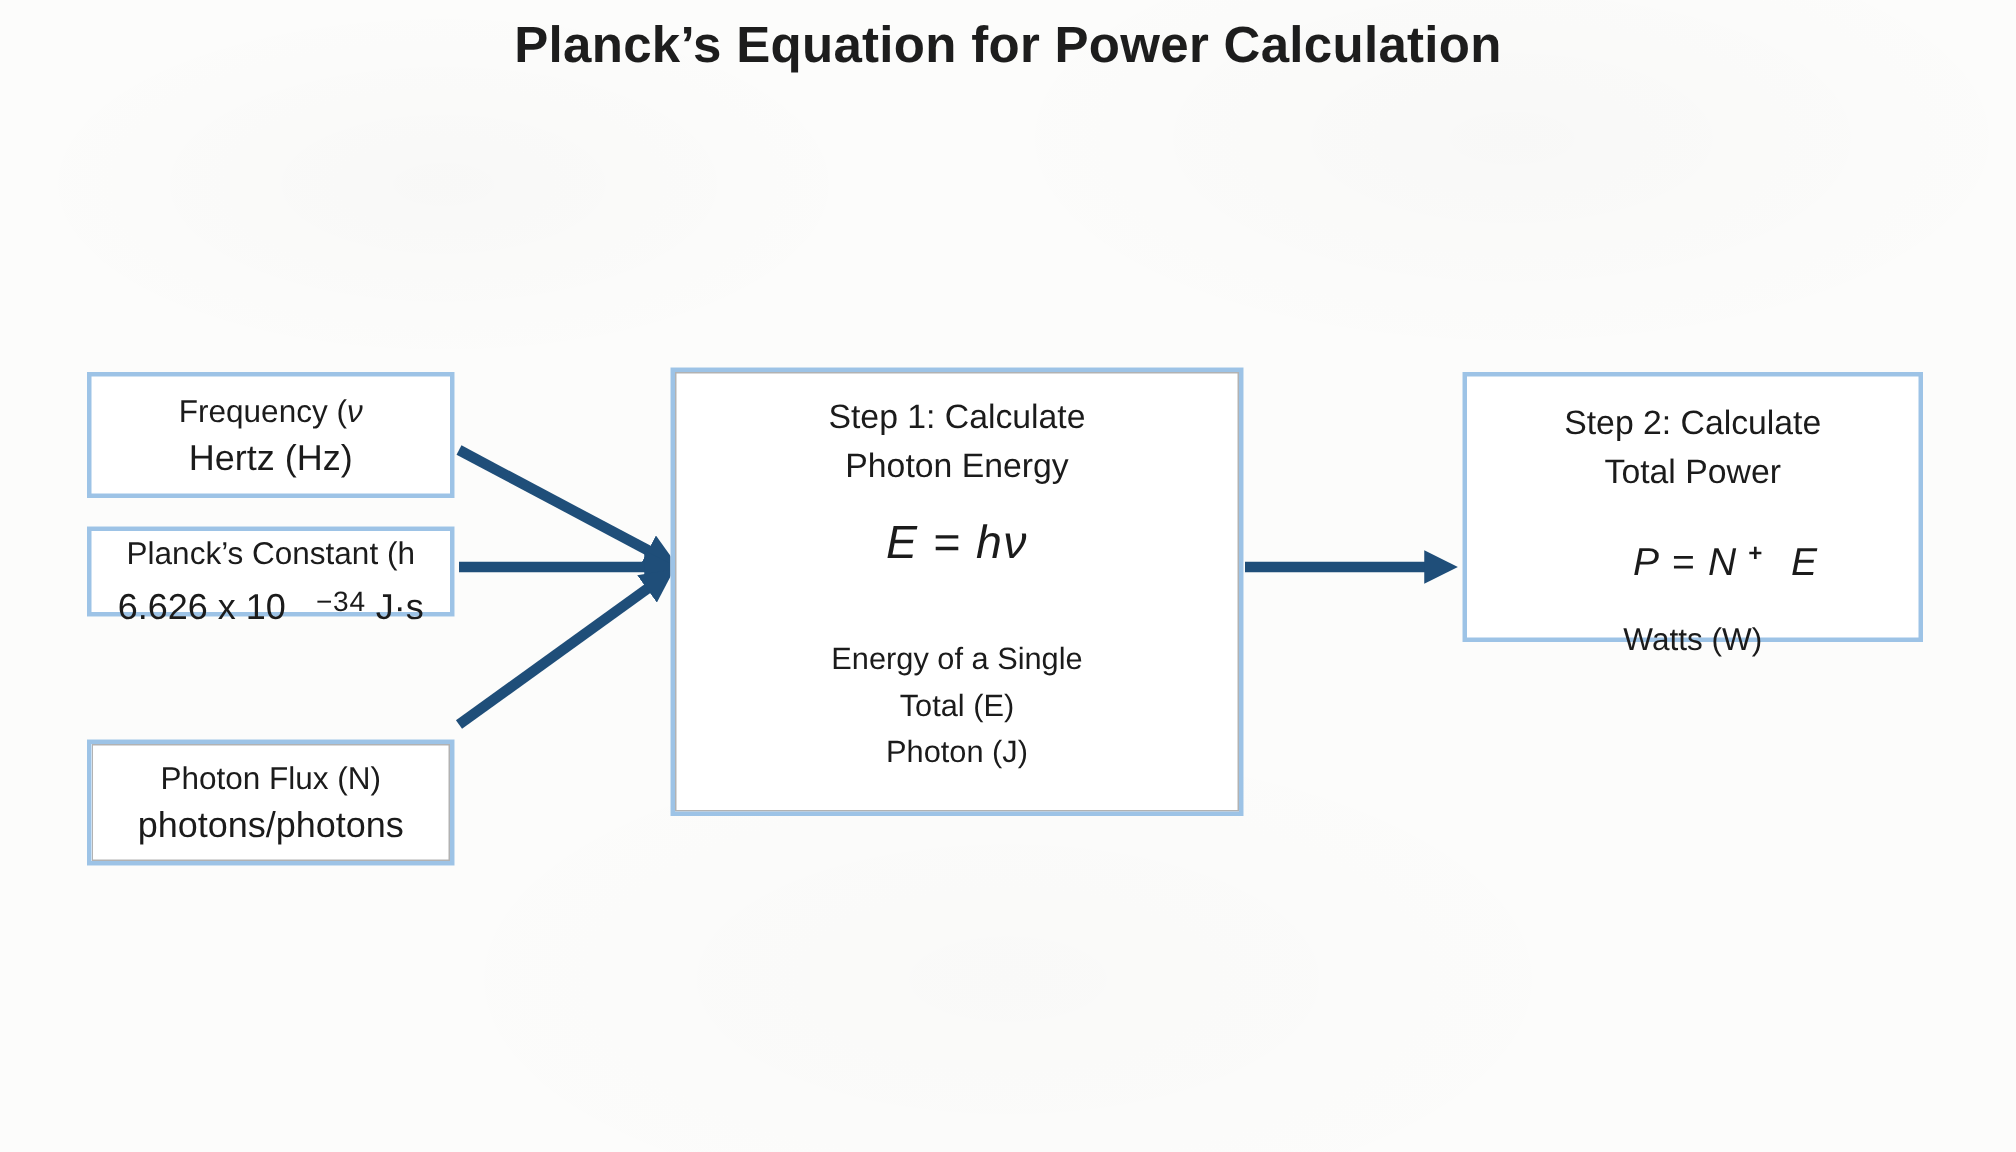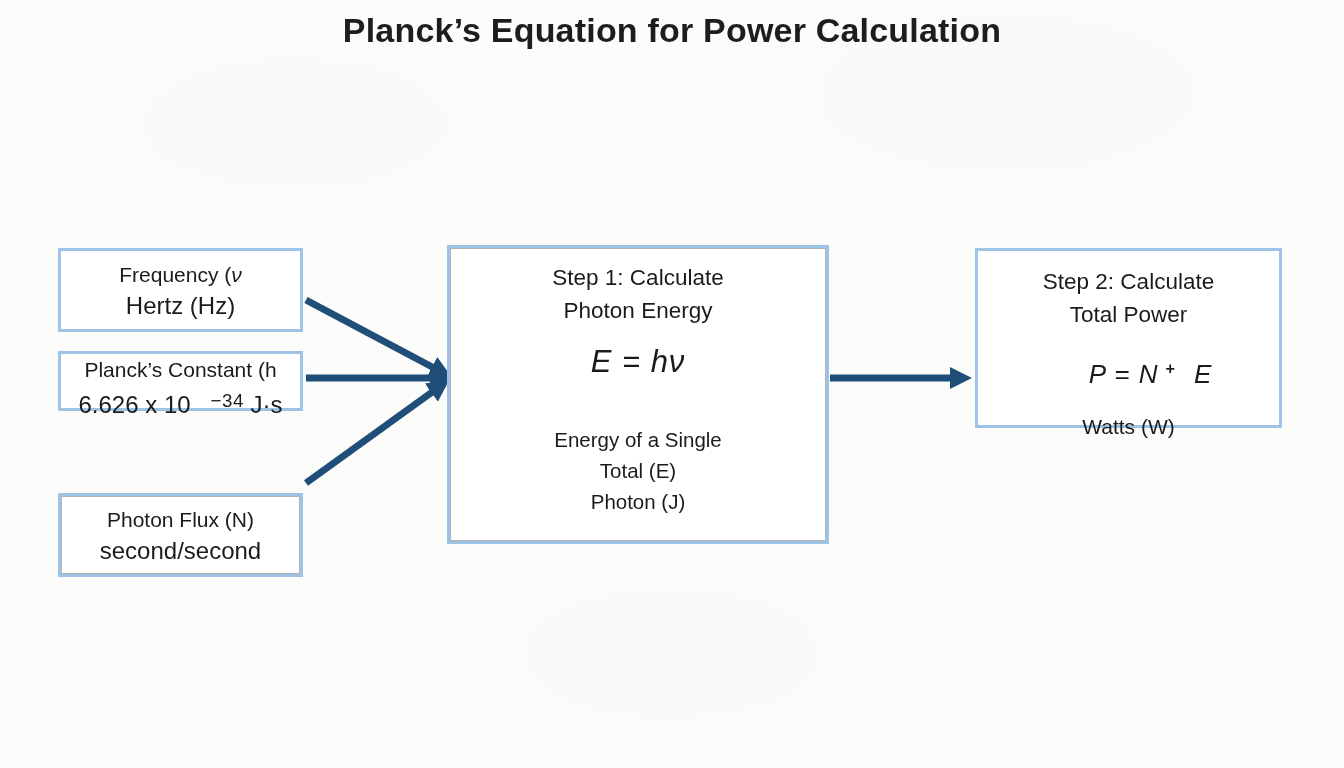--- a/index.html
+++ b/index.html
@@ -111,21 +111,21 @@
     <div class="line2">Hertz (Hz)</div>
   </div>
 
   <div class="box input-box" style="left:58px; top:351px; width:245px; height:60px;justify-content:space-between;">
     <div class="line1">Planck’s Constant (h</div>
     <div class="line2"><span>6.626 x 10</span><span class="sup">−34</span><span> J·s</span></div>
   </div>
 
   <div class="box input-box inner-stroke" style="left:58px; top:457px; width:245px; height:84px;margin-top:36px;">
     <div class="line1">Photon Flux (N)</div>
-    <div class="line2">second/second</div>
+    <div class="line2">photons/photons</div>
   </div>
 
   <div class="box step-box step1-box inner-stroke" style="left:447px; top:245px; width:382px; height:299px;">
     <div class="step-heading">Step 1: Calculate</div>
     <div class="step-heading">Photon Energy</div>
     <div class="formula">E = hν</div>
     <div class="description">
       <div>Energy of a Single</div>
       <div>Total (E)</div>
       <div>Photon (J)</div>

